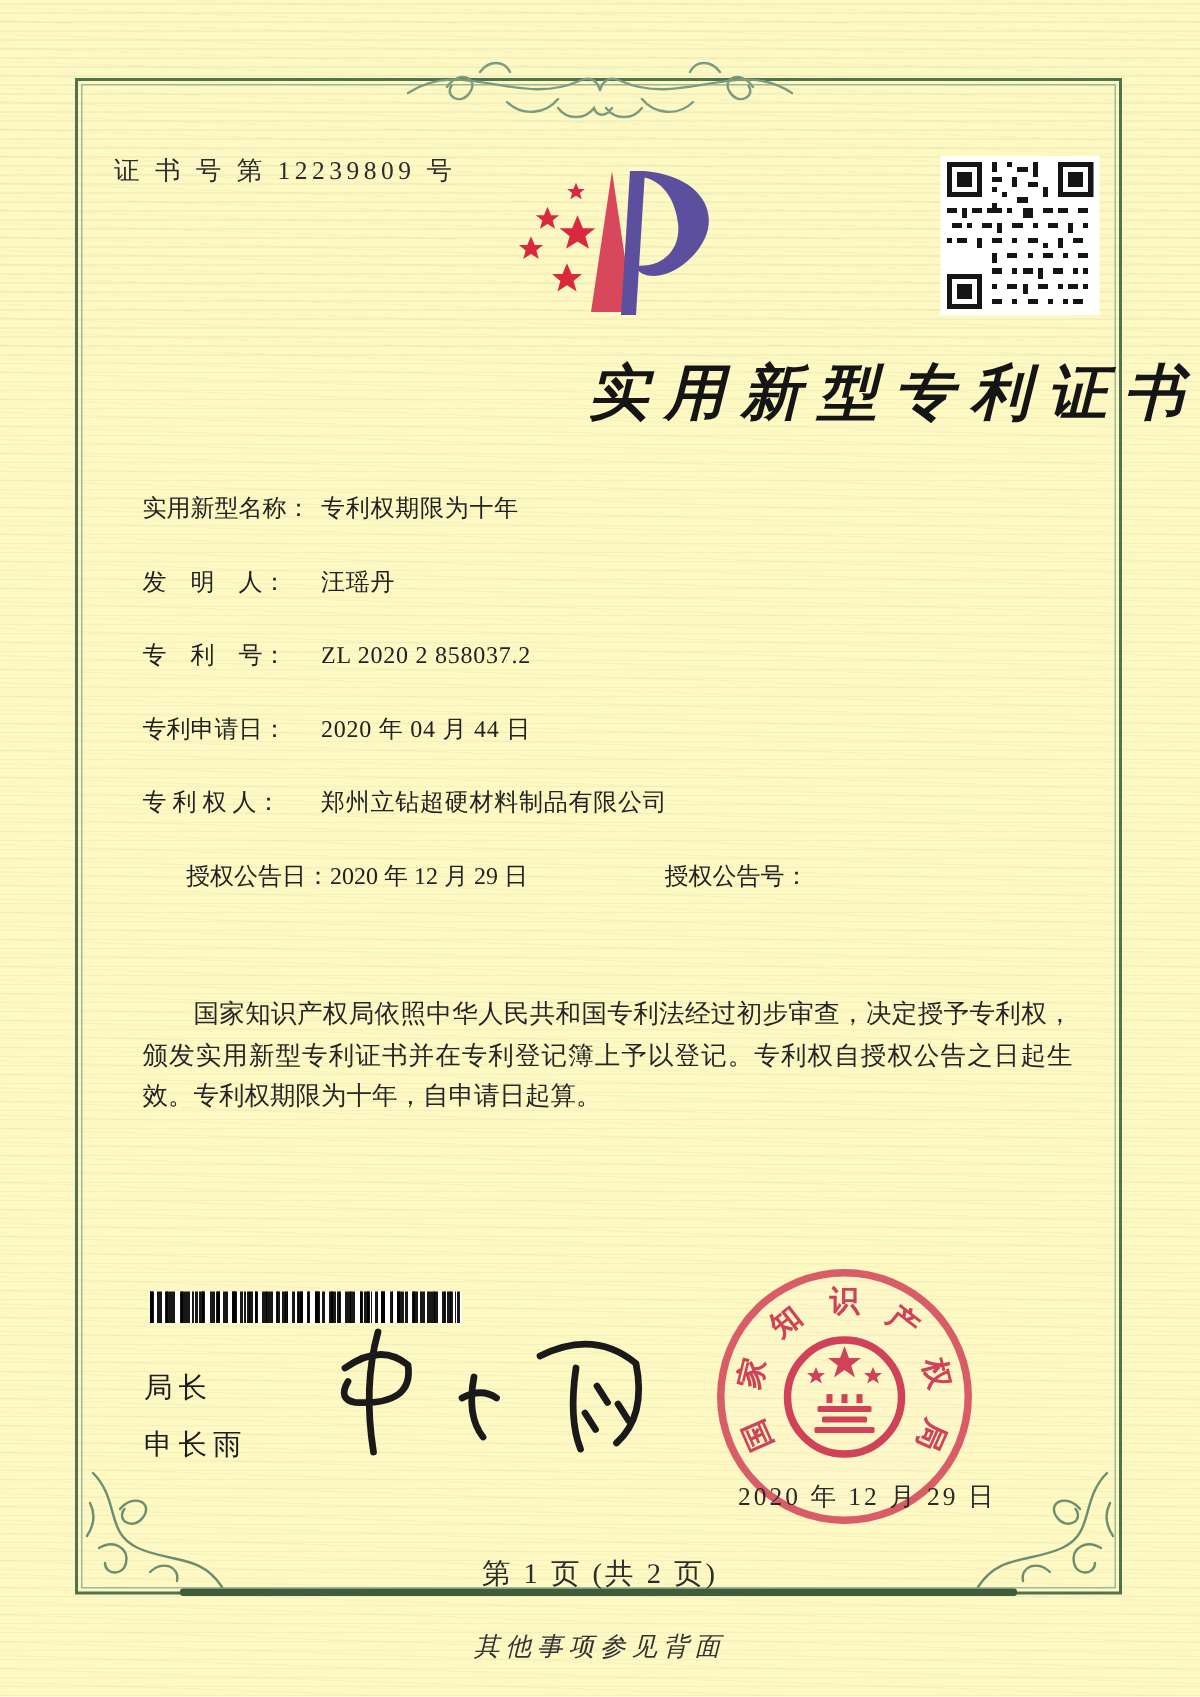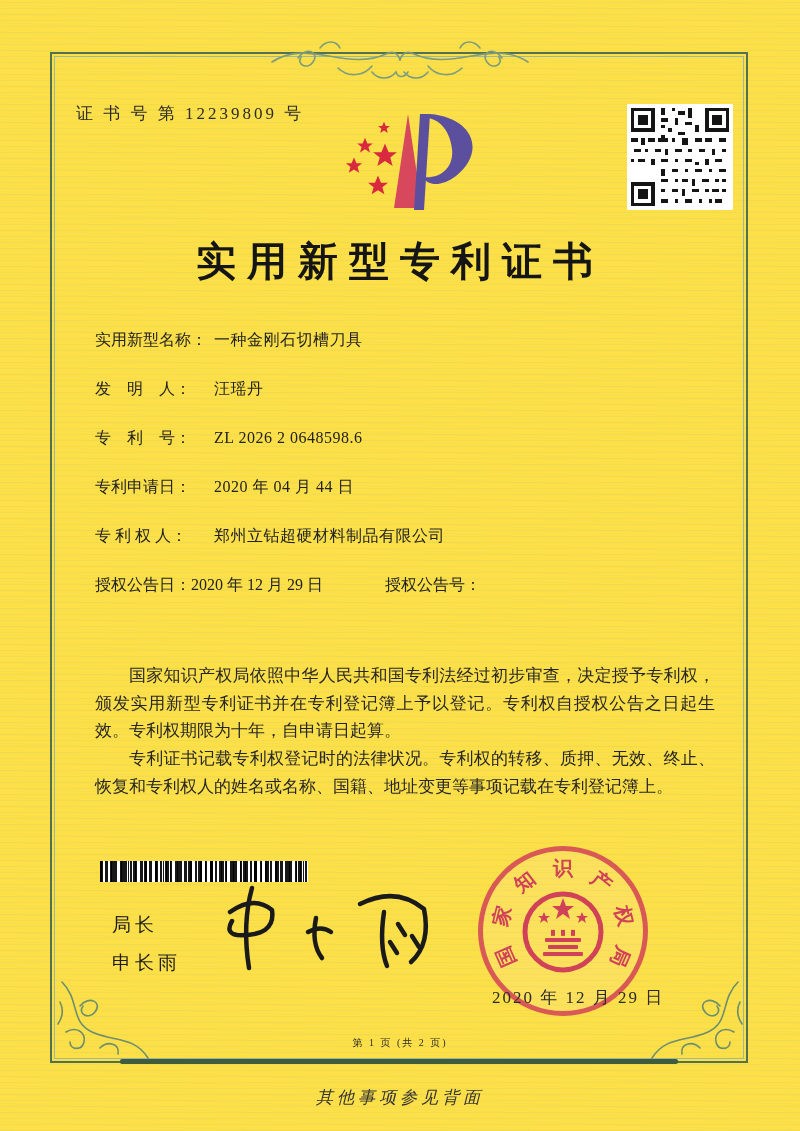--- a/index.html
+++ b/index.html
@@ -1,21 +1,21 @@
 <!DOCTYPE html>
 <html><head>
 <meta charset="utf-8">
 <style>
   * { margin:0; padding:0; box-sizing:border-box; }
   html,body { width:800px; }
   body { font-family:"Liberation Serif","DejaVu Serif",serif; background:#ffffff; }
 
   .page {
     position:relative; width:800px; height:1131px; overflow:hidden;
-    background:#fde047;
+    background:#fef9c3;
     padding-left:16px;
   }
   
   .page::before {
     content:""; position:absolute; inset:0; pointer-events:none;
     background:
       repeating-linear-gradient(0deg, rgba(140,175,140,.10) 0 1px, transparent 1px 6px),
       repeating-linear-gradient(2deg, rgba(140,175,150,.06) 0 1px, transparent 1px 9px);
   }
 
@@ -38,69 +38,69 @@
   
   .cert-no {
     position:absolute; left:76px; top:102px; font-size:17px; color:#2b2b2b;
     letter-spacing:3px;
   }
   .logo { position:absolute; left:330px; top:108px; width:150px; height:108px; }
   .qr { position:absolute; left:627px; top:104px; width:106px; height:106px; background:#fff; padding:4px; }
   .qr svg { width:100%; height:100%; display:block; }
 
   .title {
-    position:absolute; left:0; top:234px; width:100%; text-align:center;
-    font-size:40px; font-weight:bold; color:#151515; letter-spacing:11px;
+    position:absolute; left:0; top:234px; width:100%; text-align:right;
+    font-size:40px; font-weight:bold; color:#151515; letter-spacing:11px;font-style:italic;
   }
 
   
   .fields { position:absolute; left:95px; top:327px; width:625px; font-size:16px; color:#222; }
   .field-row { display:flex; height:49px; align-items:flex-start; line-height:26px; }
   .field-label { min-width:119px; flex:none; white-space:pre; }
   .field-value { letter-spacing:.5px; }
   .grant-row { display:flex; height:44px; line-height:26px; }
   .grant-pair { display:flex; }
   .grant-pair.second { margin-left:62px; }
-  .grant-pair .g-label { white-space:pre; }
+  .grant-pair .g-label { white-space:pre;margin-left:29px; }
 
   
   .body-text {
     position:absolute; left:95px; top:662px; width:620px;
     font-size:17px; line-height:1.63; color:#262626; text-align:justify;
   }
   .body-text p { text-indent:2em; }
 
   
   .barcode {
     position:absolute; left:100px; top:861px; width:208px; height:21px;
     background-image:
       repeating-linear-gradient(90deg,#181818 0 2px,#fff 2px 5px),
       repeating-linear-gradient(90deg,#181818 0 3px,#fff 3px 11px),
       repeating-linear-gradient(90deg,#181818 0 1px,#fff 1px 7px);
     background-blend-mode:multiply;
   }
-  .officer { position:absolute; left:96px; top:912px; font-family:"Liberation Sans","DejaVu Sans",sans-serif; font-size:19px; color:#1d1d1d; letter-spacing:4px;margin-left:16px; }
+  .officer { position:absolute; left:96px; top:912px; font-family:"Liberation Sans","DejaVu Sans",sans-serif; font-size:19px; color:#1d1d1d; letter-spacing:4px; }
   .officer .name { margin-top:12px; }
   .signature { position:absolute; left:212px; top:872px; width:240px; height:115px; }
 
   .seal {
     position:absolute; left:478px; top:846px; width:170px; height:170px;
     border:5px solid rgba(210,65,85,.85); border-radius:50%;
     background:rgba(255,240,242,.12);
   }
   .seal-char {
     position:absolute; left:50%; top:50%; width:22px; height:22px;
     margin-left:-11px; margin-top:-11px;
     font-size:20px; font-weight:bold; color:#d04258; text-align:center; line-height:22px;
     transform:rotate(var(--a)) translateY(-63px);
   }
   .emblem { position:absolute; left:50%; top:50%; transform:translate(-50%,-47%); }
   .seal-date { position:absolute; left:492px; top:986px; font-size:17px; color:#2a2a2a; letter-spacing:2px; }
 
-  .footer-page { position:absolute; left:0; top:1036px; width:100%; text-align:center; font-size:10px; color:#2c2c2c; letter-spacing:2px;font-family:Liberation Serif, serif; }
+  .footer-page { position:absolute; left:0; top:1036px; width:100%; text-align:center; font-size:19px; color:#2c2c2c; letter-spacing:2px;font-family:Liberation Serif, serif; }
   .footer-note { position:absolute; left:0; top:1086px; width:100%; text-align:center; font-size:17px; color:#333; letter-spacing:4px; font-style:italic;font-family:Liberation Serif, serif; }
 </style>
 </head>
 <body>
 
 <div class="page">
 
   <div class="frame"></div>
   <div class="frame-bottom-thick"></div>
 
@@ -173,29 +173,29 @@
         <path d="M9 0h1v2H9zM12 0h1v1h-1zM14 1h2v1h-2zM17 0h1v3h-1zM9 3h2v1H9zM13 3h1v2h-1zM16 4h2v1h-2zM9 5h1v1H9zM11 6h1v1h-1zM19 5h1v2h-1zM9 8h1v1H9zM14 7h2v1h-2zM0 9h2v1H0zM3 9h1v2H3zM5 9h2v1H5zM8 9h3v1H8zM12 9h1v1h-1zM15 9h2v2h-2zM19 9h2v1h-2zM22 9h2v1h-2zM26 9h2v1h-2zM1 12h2v1H1zM4 12h1v1H4zM7 12h2v1H7zM10 12h1v2h-1zM13 12h2v1h-2zM17 12h1v1h-1zM20 12h2v1h-2zM24 12h1v2h-1zM27 12h1v1h-1zM0 15h1v1H0zM2 15h2v1H2zM6 15h1v2H6zM9 15h2v1H9zM13 15h1v1h-1zM16 15h2v1h-2zM19 16h1v1h-1zM22 15h1v2h-1zM25 15h2v1h-2zM9 18h1v2H9zM12 18h2v1h-2zM16 18h1v1h-1zM19 18h2v1h-2zM23 18h1v1h-1zM26 18h2v1h-2zM9 21h2v1H9zM13 21h1v1h-1zM15 21h2v1h-2zM18 21h1v2h-1zM21 21h2v1h-2zM25 21h1v1h-1zM27 21h1v1h-1zM9 24h1v1H9zM12 24h2v1h-2zM15 24h1v2h-1zM18 24h2v1h-2zM22 24h1v1h-1zM24 24h2v1h-2zM27 24h1v1h-1zM9 27h2v1H9zM13 27h1v1h-1zM16 27h2v1h-2zM20 27h1v1h-1zM23 27h1v1h-1zM25 27h2v1h-2z"></path>
       </g>
     </svg>
   </div>
 
   <div class="title">实用新型专利证书</div>
 
   <div class="fields">
     <div class="field-row">
       <span class="field-label">实用新型名称：</span>
-      <span class="field-value">一种金刚石切槽刀具</span>
+      <span class="field-value">专利权期限为十年</span>
     </div>
     <div class="field-row">
       <span class="field-label">发　明　人：</span>
       <span class="field-value">汪瑶丹</span>
     </div>
     <div class="field-row">
       <span class="field-label">专　利　号：</span>
-      <span class="field-value">ZL 2026 2 0648598.6</span>
+      <span class="field-value">ZL 2020 2 858037.2</span>
     </div>
     <div class="field-row">
       <span class="field-label">专利申请日：</span>
       <span class="field-value">2020 年 04 月 44 日</span>
     </div>
     <div class="field-row">
       <span class="field-label">专 利 权 人：</span>
       <span class="field-value">郑州立钻超硬材料制品有限公司</span>
     </div>
     <div class="grant-row">
@@ -204,21 +204,20 @@
         <span>2020 年 12 月 29 日</span>
       </span>
       <span class="grant-pair second">
         <span class="g-label">授权公告号：</span>
       </span>
     </div>
   </div>
 
   <div class="body-text">
     <p>国家知识产权局依照中华人民共和国专利法经过初步审查，决定授予专利权，颁发实用新型专利证书并在专利登记簿上予以登记。专利权自授权公告之日起生效。专利权期限为十年，自申请日起算。</p>
-    <p>专利证书记载专利权登记时的法律状况。专利权的转移、质押、无效、终止、恢复和专利权人的姓名或名称、国籍、地址变更等事项记载在专利登记簿上。</p>
   </div>
 
   <div class="barcode"></div>
 
   <div class="officer">
     <div>局长</div>
     <div class="name">申长雨</div>
   </div>
 
   <div class="signature">

